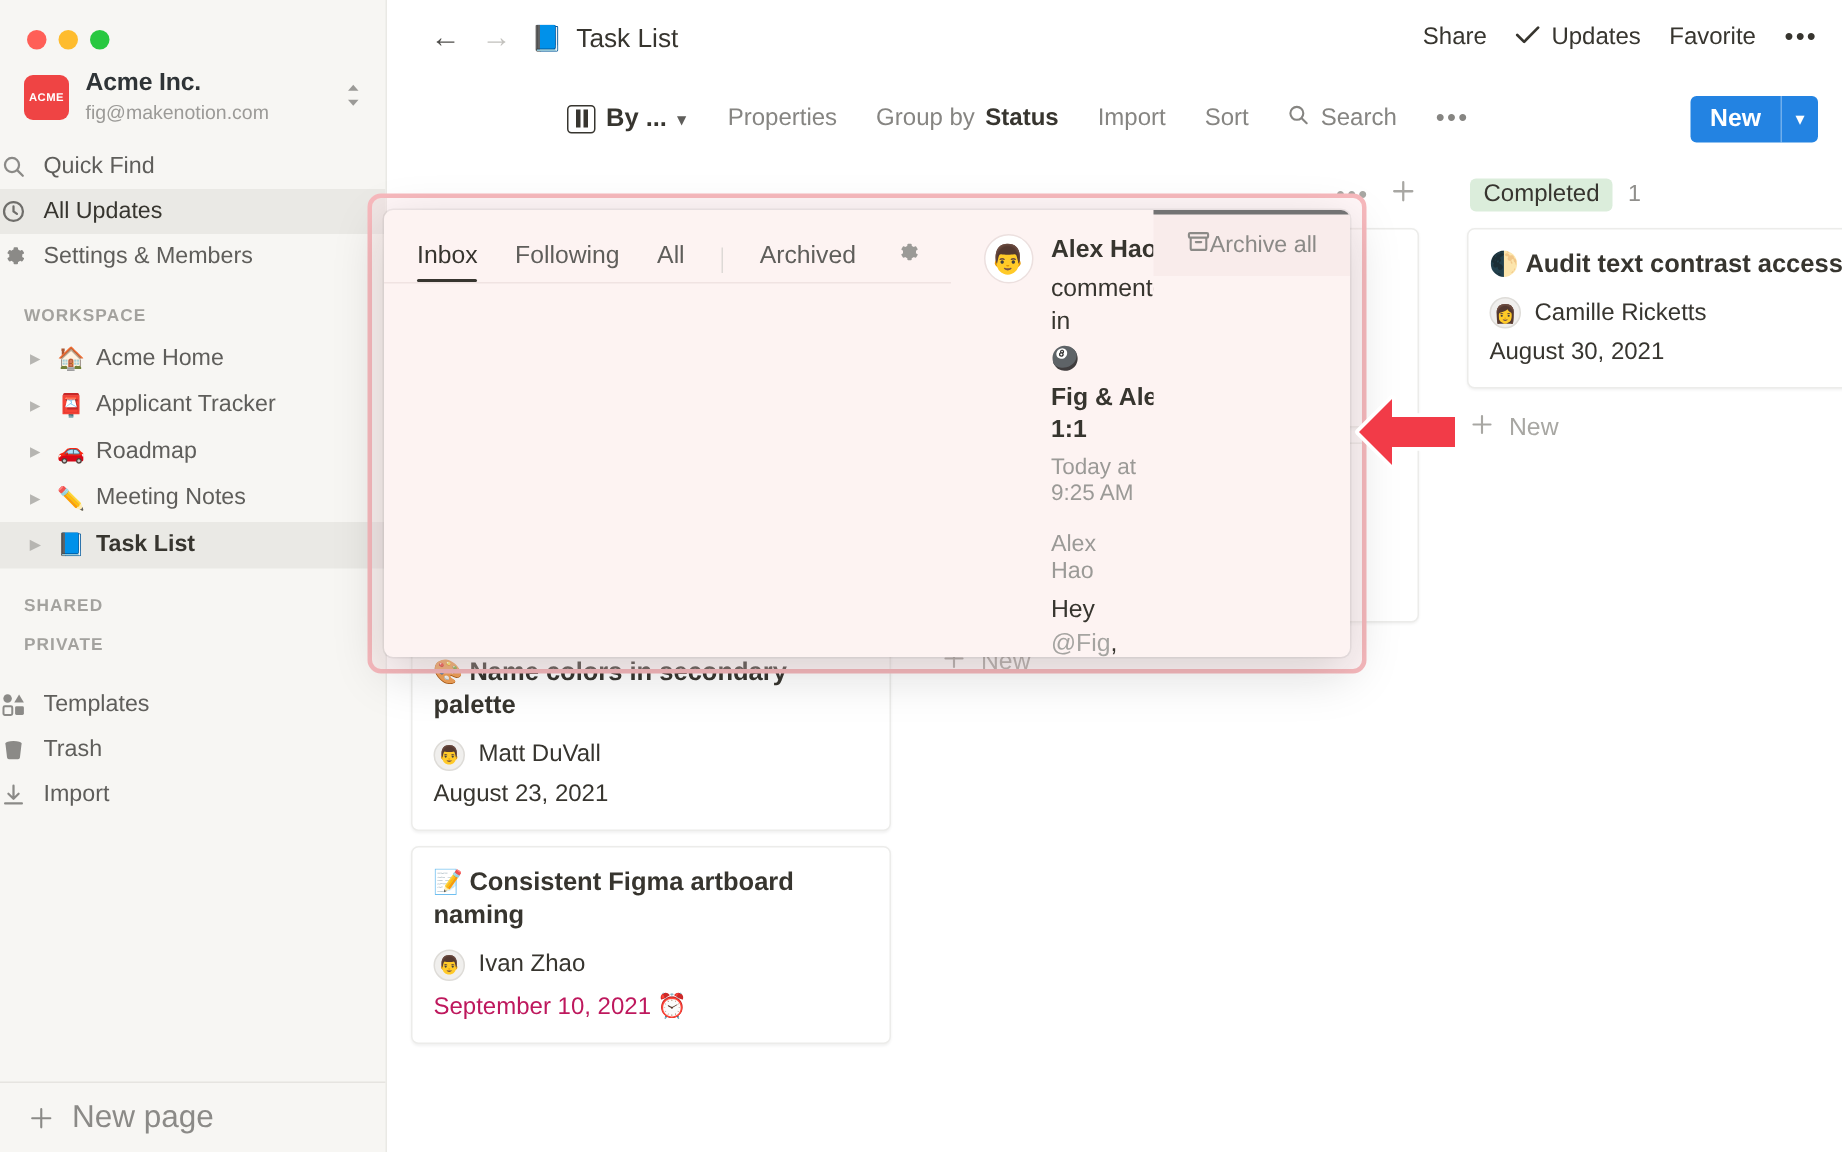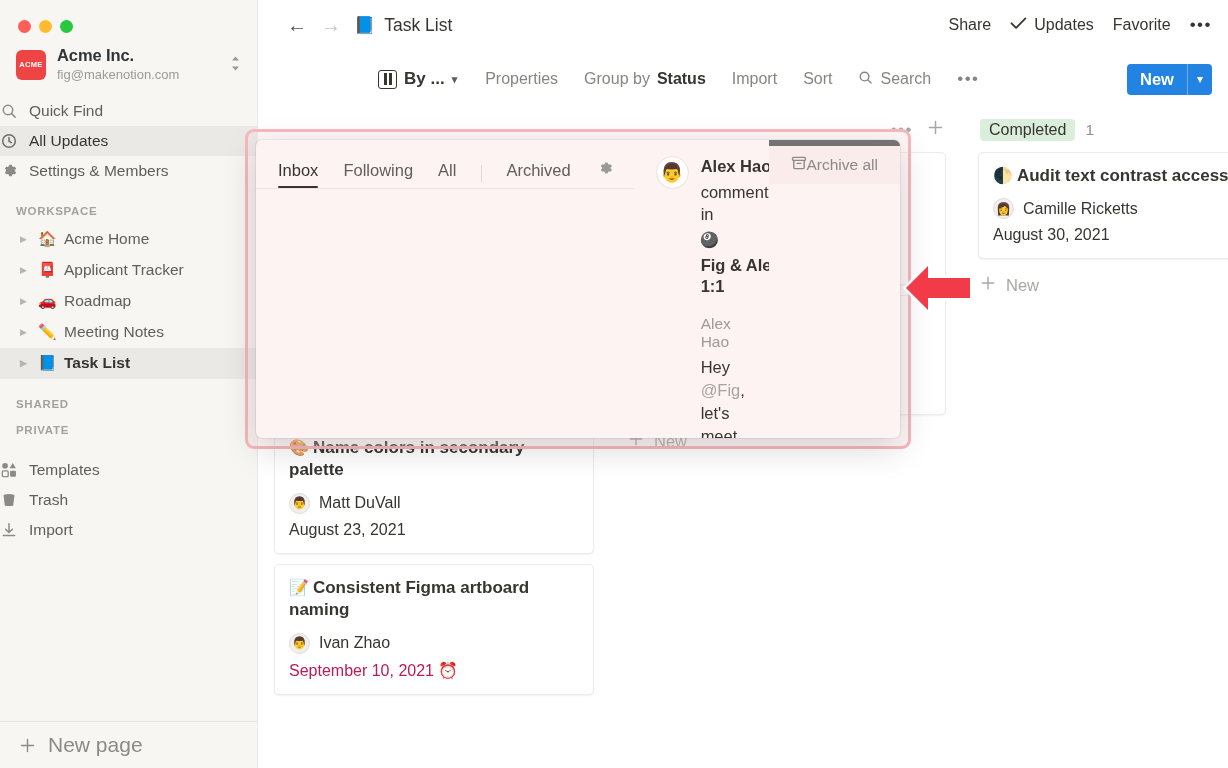--- a/index.html
+++ b/index.html
@@ -246,21 +246,21 @@
   .notif-body { margin-left: 45px; margin-top: 17px; }
   .cmt-author { font-size: 15.5px; color: #9b9a97; margin-bottom: 5px; }
   .cmt-text { font-size: 16.5px; color: #37352f; line-height: 1.4; }
   .cmt-text .mention { color: #a5a4a1; }
   .reply-btn {
     margin-top: 16px; display: inline-block;
     border: 4px solid #000000; background: #fffafa; border-radius: 4px;
     padding: 6px 13px; font-size: 16px; color: #37352f; cursor: pointer;
   }
   .pop-foot {
-    height: 44px; border-top: 6px solid #737373; background: #f9eceb;
+    height: 44px; border-top: 3px solid #737373; background: #f9eceb;
     display: flex; align-items: center; gap: 0; padding: 0 22px;
     flex-shrink: 0; cursor: pointer;
   }
   .pop-foot span { font-size: 15.5px; color: #8b8a87; }
 
   
   .arrow-annot {
     position: absolute; left: 900px; top: 262px;
     width: 76px; height: 52px; z-index: 60; pointer-events: none;
   }
@@ -582,20 +582,21 @@
     <div class="pop-body">
       <div class="notif-head">
         <div class="avatar">👨</div>
         <div>
           <div class="notif-line">
             <b>Alex Hao</b>
             <span class="norm">commented in</span>
             <span class="eight">🎱</span>
             <b>Fig &amp; Alex 1:1</b>
           </div>
+          <div class="notif-time">Today at 9:25 AM</div>
         </div>
       </div>
       <div class="notif-body">
         <div class="cmt-author">Alex Hao</div>
         <div class="cmt-text"><span>Hey </span><span class="mention">@Fig</span><span>, let's meet next Wednesday at 2 PM.</span></div>
         <div class="reply-btn">Reply</div>
       </div>
     </div>
 
     <div class="pop-foot">

